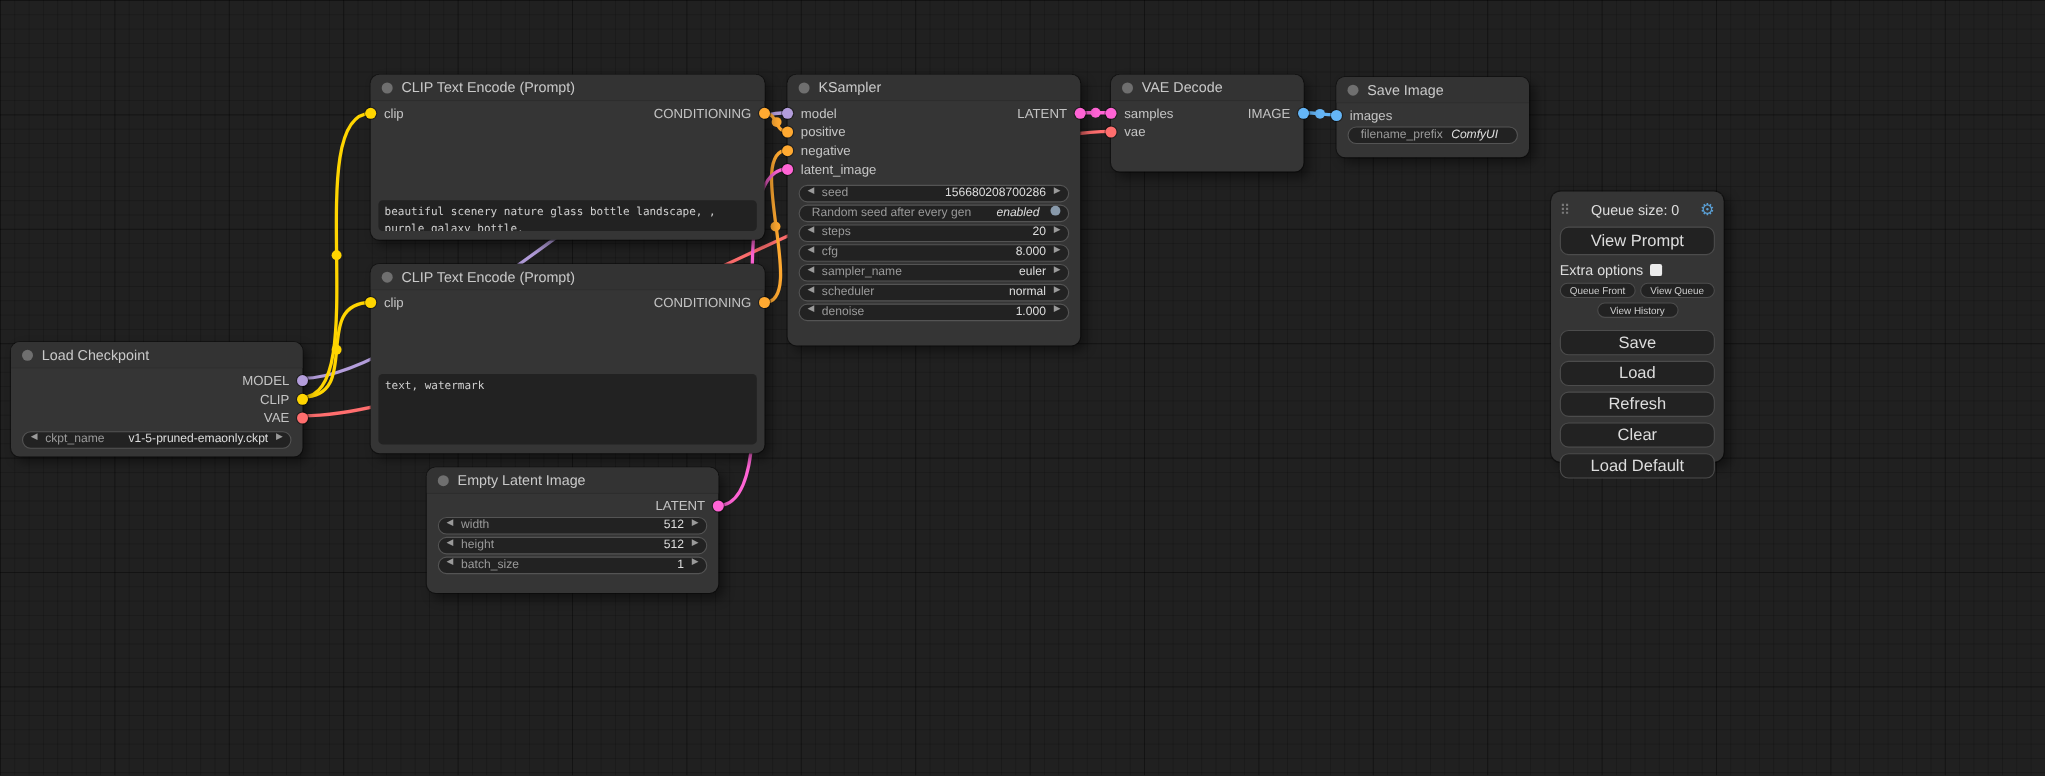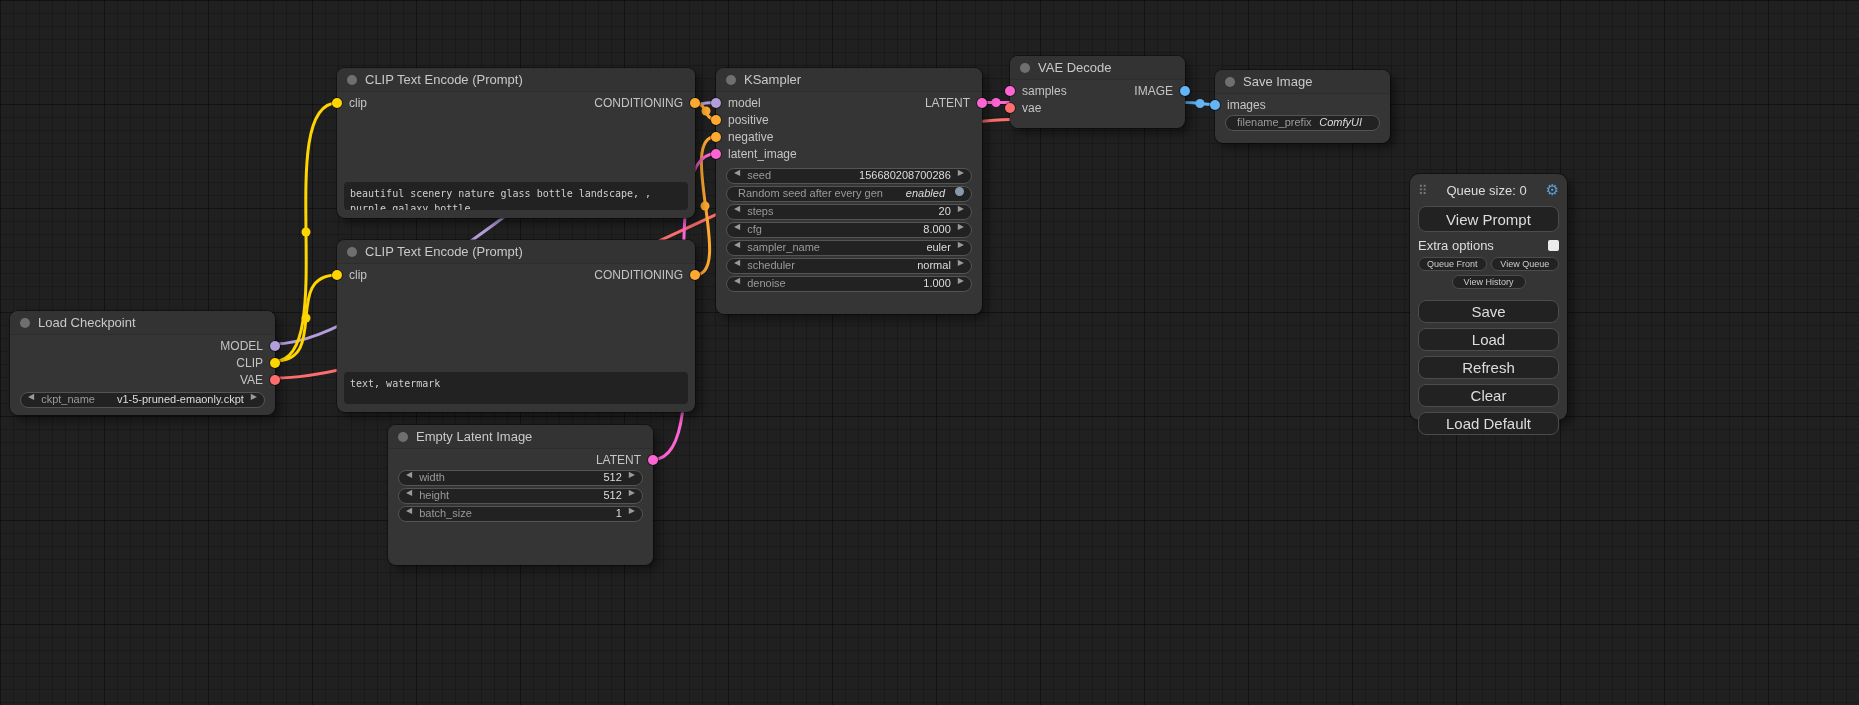--- a/index.html
+++ b/index.html
@@ -86,21 +86,21 @@
   .mgear{ color:#5a9fd4; font-size:15px; cursor:pointer; }
   button.mbtn{
     display:block; width:100%; height:23px; margin-top:5px;
     background:#222; color:#ddd;
     border:1px solid #4c4c4c; border-radius:8px;
     font-family:"Liberation Sans", sans-serif; font-size:15px;
     cursor:pointer;
   }
   button.mbtn.big{ height:26px; font-size:15px; margin-top:6px; }
   .mextra{
-    display:flex; align-items:center; justify-content:space-between; gap:6px;
+    display:flex; align-items:center; justify-content:flex-start; gap:6px;
     font-size:13px; margin-top:6px; height:15px;
   }
   .mcheck{ width:11px; height:11px; background:#ececec; border-radius:2px; display:inline-block; cursor:pointer; }
   .mrow{ display:flex; gap:4px; margin-top:4px; }
   .mrow.center{ justify-content:center; }
   button.sbtn{
     flex:1; height:14px;
     background:#222; color:#ccc;
     border:1px solid #4c4c4c; border-radius:7px;
     font-family:"Liberation Sans", sans-serif; font-size:9px;
@@ -181,25 +181,25 @@
       <span class="tdot"></span>
       <span class="ttext">CLIP Text Encode (Prompt)</span>
     </div>
     <div class="nbody">
       <div class="srow">
         <span class="port in" style="background-color: rgb(255, 213, 0);"></span>
         <span class="lab">clip</span>
         <span class="lab">CONDITIONING</span>
         <span class="port out" style="background-color: rgb(255, 169, 49);"></span>
       </div>
-      <textarea class="prompt" style="top: 132px;" spellcheck="false">text, watermark</textarea>
-    </div>
-  </div>
-
-  <div class="node" style="left:388px; top:425px; width:265px; height:140px">
+      <textarea class="prompt" style="top: 100px;" spellcheck="false">text, watermark</textarea>
+    </div>
+  </div>
+
+  <div class="node" style="left:388px; top:425px; width:265px; height:114px">
     <div class="ntitle">
       <span class="tdot"></span>
       <span class="ttext">Empty Latent Image</span>
     </div>
     <div class="nbody">
       <div class="srow">
         <span class="lab only-out">LATENT</span>
         <span class="port out" style="background-color: rgb(255, 100, 213);"></span>
       </div>
       <div class="wrow">
@@ -285,21 +285,21 @@
       </div>
       <div class="wrow">
         <span class="arr">◀</span>
         <span class="wn">denoise</span>
         <span class="wv">1.000</span>
         <span class="arr">▶</span>
       </div>
     </div>
   </div>
 
-  <div class="node" style="left:1010px; top:56px; width:175px; height:72px">
+  <div class="node" style="left:1010px; top:68px; width:175px; height:88px">
     <div class="ntitle">
       <span class="tdot"></span>
       <span class="ttext">VAE Decode</span>
     </div>
     <div class="nbody">
       <div class="srow">
         <span class="port in" style="background-color: rgb(255, 100, 213);"></span>
         <span class="lab">samples</span>
         <span class="lab">IMAGE</span>
         <span class="port out" style="background-color: rgb(100, 181, 246);"></span>

